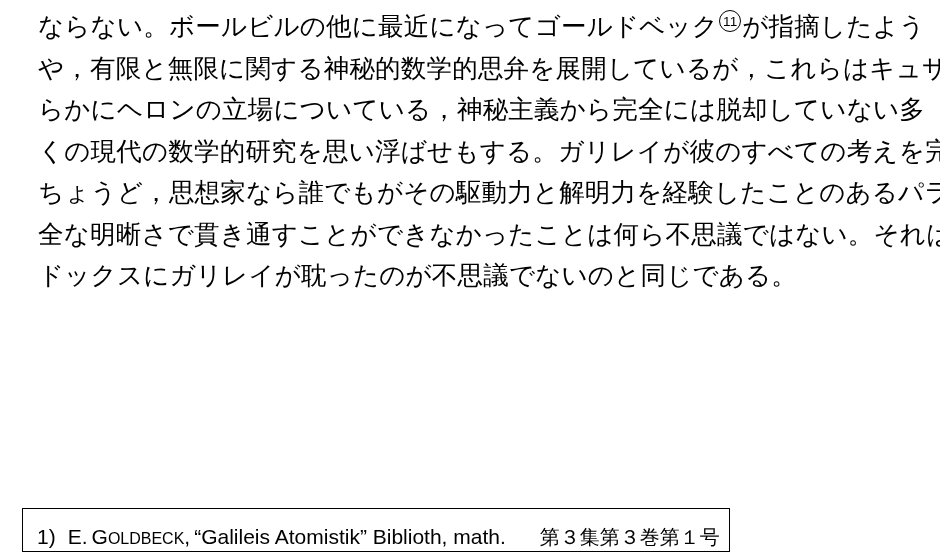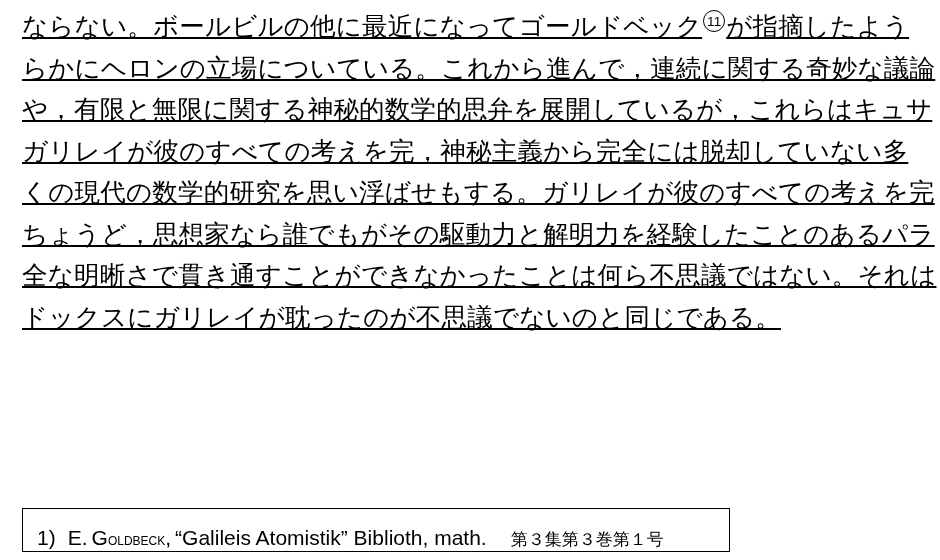--- a/index.html
+++ b/index.html
@@ -12,22 +12,21 @@
     background: #ffffff;
     font-family: "Liberation Serif", "DejaVu Serif", serif;
     color: #000000;
     overflow: hidden;
   }
   .page {
     position: relative;
     width: 748px;
     height: 560px;
     box-sizing: border-box;
-    padding: 6px 22px 0 22px;
-    text-decoration: underline;
+    padding: 6px 22px 0 38px;
   }
   .body-text {
     font-size: 25.5px;
     line-height: 41.5px;
     letter-spacing: 0.2px;
     text-align: justify;
     text-justify: inter-character;
   }
   .body-text p {
     margin: 0;
@@ -74,43 +73,42 @@
   .fn-num {
     margin-right: 12px;
   }
   .fn-author {
     margin-right: 4px;
   }
   .smallcaps-first {
     font-size: 21px;
   }
   .smallcaps-rest {
-    font-size: 12px;
+    font-size: 16px;
   }
   .fn-title {
     margin-right: 6px;
     margin-top: 16px;
   }
   .fn-jp {
     font-family: "Liberation Serif", "DejaVu Serif", serif;
-    font-size: 17px;
-    margin-left: 18px;
+    font-size: 20px;
+    margin-left: 28px;
   }
 </style>
 </head>
 <body>
 
 <div class="page">
 
   <div class="body-text">
     <p>
       <span class="para-line"><span>ならない。ボールビルの他に最近になってゴールドベック</span><span class="footnote-ref">11</span><span>が指摘したよう</span></span>
-      <span class="para-line">らかにヘロンの立場についている。これから進んで，連続に関する奇妙な議論</span>
       <span class="para-line">や，有限と無限に関する神秘的数学的思弁を展開しているが，これらはキュサ</span>
-      <span class="para-line">ガリレイが彼のすべての考えを完，神秘主義から完全には脱却していない多</span>
+      <span class="para-line">らかにヘロンの立場についている，神秘主義から完全には脱却していない多</span>
       <span class="para-line">くの現代の数学的研究を思い浮ばせもする。ガリレイが彼のすべての考えを完</span>
       <span class="para-line">ちょうど，思想家なら誰でもがその駆動力と解明力を経験したことのあるパラ</span>
       <span class="para-line">全な明晰さで貫き通すことができなかったことは何ら不思議ではない。それは</span>
       <span class="para-line">ドックスにガリレイが耽ったのが不思議でないのと同じである。</span>
     </p>
   </div>
 
   <div class="footnote-box">
     <div class="footnote-line">
       <span class="fn-num">1)</span>

